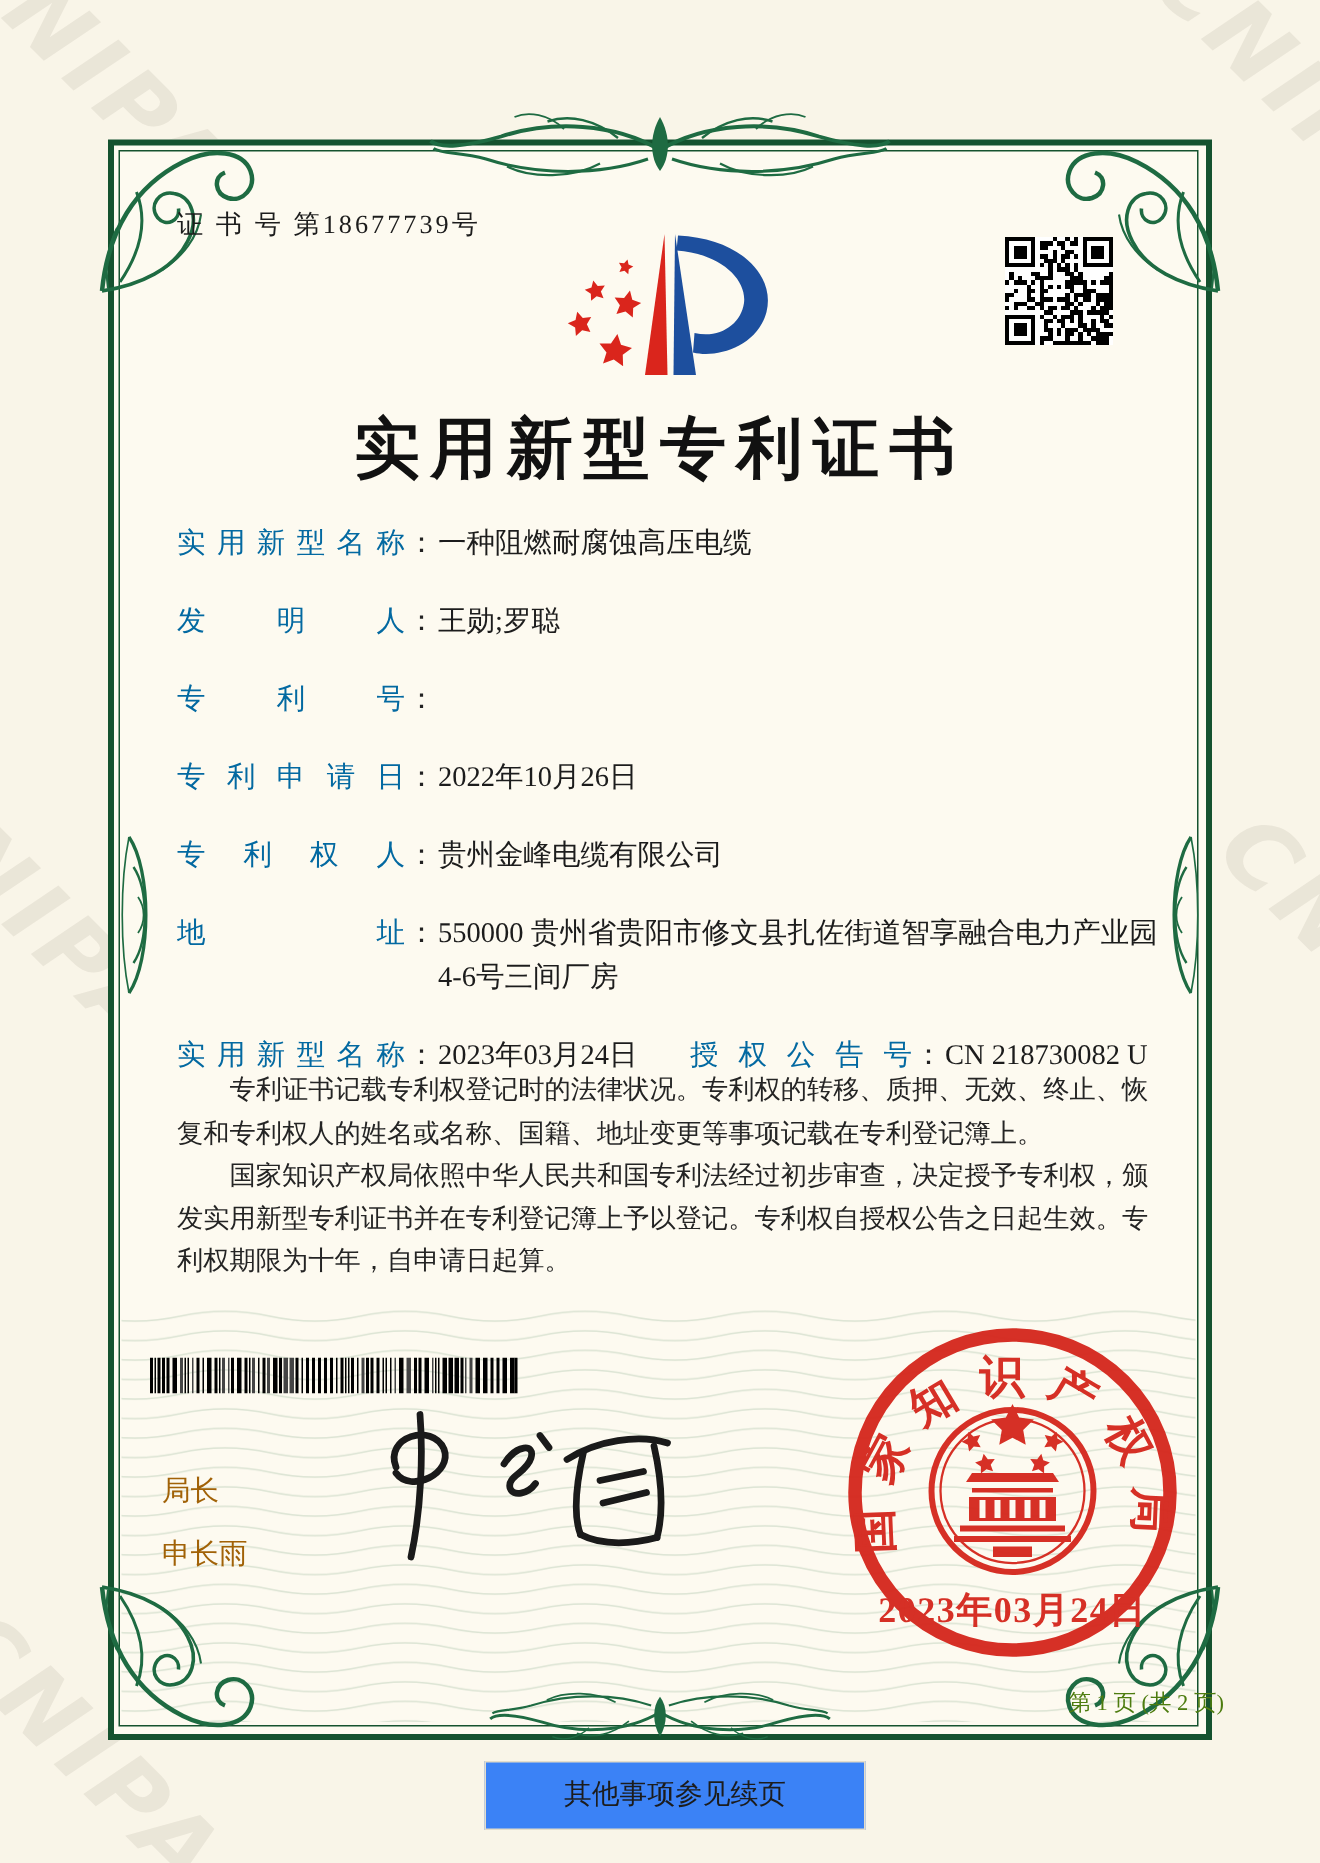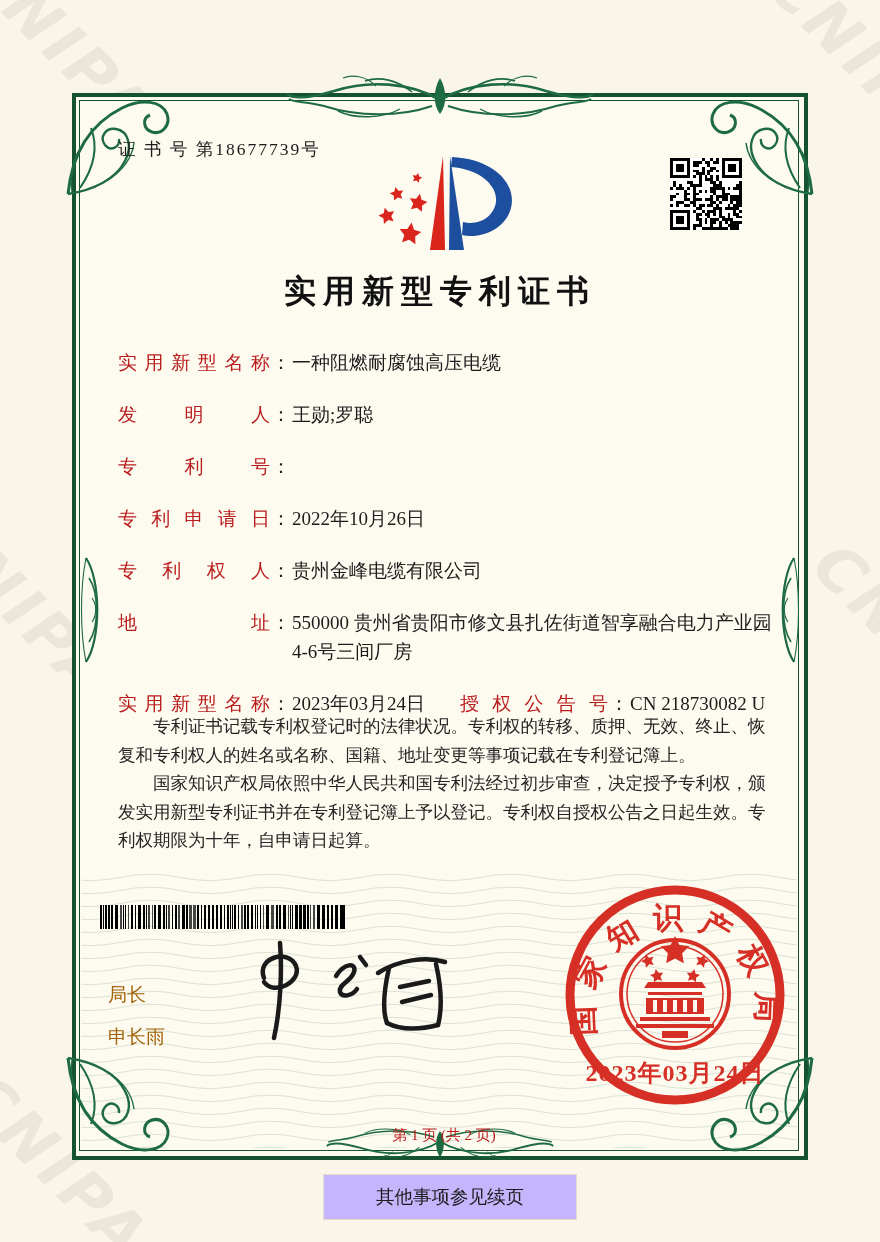--- a/index.html
+++ b/index.html
@@ -16,45 +16,45 @@
       border:4px solid #15522f;box-sizing:border-box;z-index:1;background:#fdfaf0;}
   .frame-inner{position:absolute;left:79px;top:100px;width:720px;height:1051px;
       border:1.5px solid #15522f;box-sizing:border-box;z-index:1;}
   .deco{z-index:2;pointer-events:none;}
   
   .content{z-index:3;}
   .cert-no{position:absolute;left:118px;top:137px;font-size:17.5px;letter-spacing:2px;color:#1c1c1c;}
   .logo{position:absolute;left:366px;top:146px;}
   .qr{position:absolute;left:670px;top:158px;width:72px;height:72px;}
   .title{position:absolute;left:0;top:270px;width:880px;text-align:center;
-      font-size:32px;font-weight:700;letter-spacing:7px;color:#111;}
+      font-size:44px;font-weight:700;letter-spacing:7px;color:#111;}
   .fields{position:absolute;left:118px;top:348px;width:662px;display:flex;
       flex-direction:column;gap:23px;font-size:19px;}
   .frow{display:flex;line-height:29px;}
-  .flabel{width:152px;text-align:justify;text-align-last:justify;flex:none;color:#b91c1c;}
+  .flabel{width:152px;text-align:justify;text-align-last:justify;flex:none;color:#0369a1;}
   .fcolon{width:22px;flex:none;text-align:center;}
   .fvalue{flex:1;color:#1c1c1c;}
   .frow.double{display:flex;}
   .pair{display:flex;}
   .pair.left{width:342px;flex:none;}
   .pair.right .flabel{width:148px;}
   .pair.right .fvalue{white-space:nowrap;}
   .body-text{position:absolute;left:118px;top:712px;width:664px;font-size:17.5px;
       line-height:28.5px;color:#242424;}
   .body-text p{margin:0;text-indent:2em;}
   .barcode{position:absolute;left:100px;top:905px;width:246px;height:24px;}
   .signer{position:absolute;left:108px;top:974px;font-size:19px;color:#a16207;
       font-family:"Liberation Sans","DejaVu Sans",sans-serif;}
   .signer div{line-height:42px;}
   .signature{position:absolute;left:240px;top:938px;z-index:4;}
   .seal{position:absolute;left:556px;top:876px;z-index:4;opacity:0.96;}
-  .page-info{position:absolute;left:72px;top:1126px;width:744px;text-align:center;
-      font-size:15px;color:#b91c1c;}
+  .page-info{position:absolute;left:72px;top:1126px;width:744px;text-align:right;
+      font-size:15px;color:#4d7c0f;}
   .note-box{position:absolute;left:323px;top:1174px;width:254px;height:46px;
-      background:#c4b5fd;border:1px solid #e4ddca;box-sizing:border-box;
+      background:#3b82f6;border:1px solid #e4ddca;box-sizing:border-box;
       text-align:center;line-height:44px;font-size:18.5px;color:#1c1c1c;z-index:3;}
 </style>
 </head>
 <body>
 
 <div class="wm" style="left:-55px;top:6px;">CNIPA</div>
 <div class="wm" style="left:745px;top:20px;">CNIPA</div>
 <div class="wm big" style="left:505px;top:360px;">CNIPA</div>
 <div class="wm" style="left:-95px;top:570px;">CNIPA</div>
 <div class="wm" style="left:790px;top:600px;">CNIPA</div>

